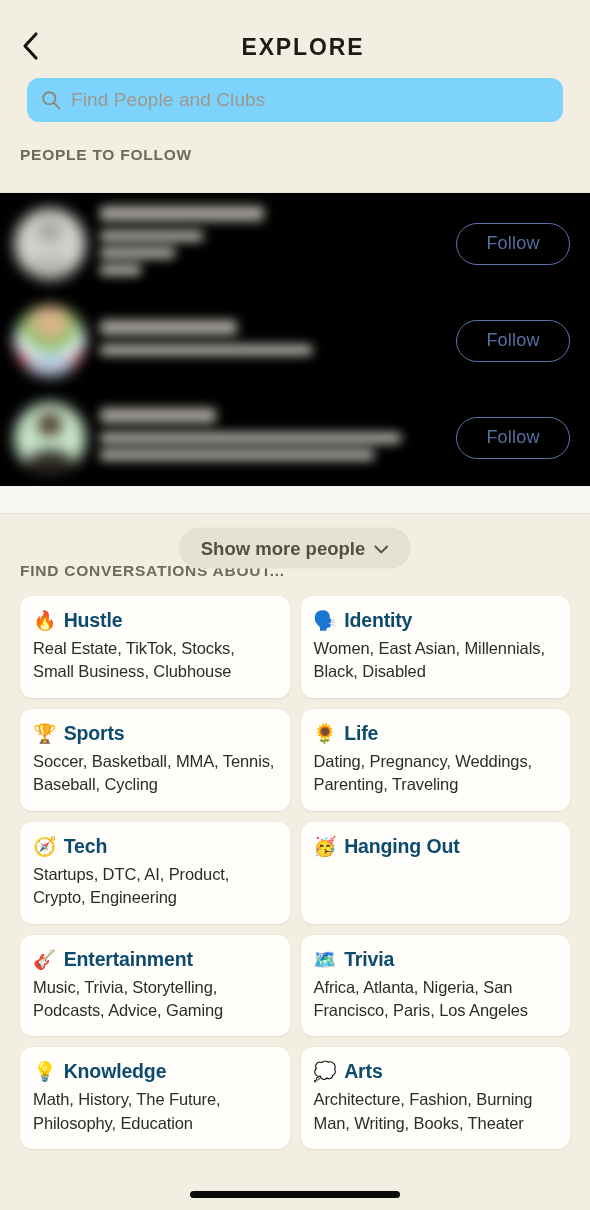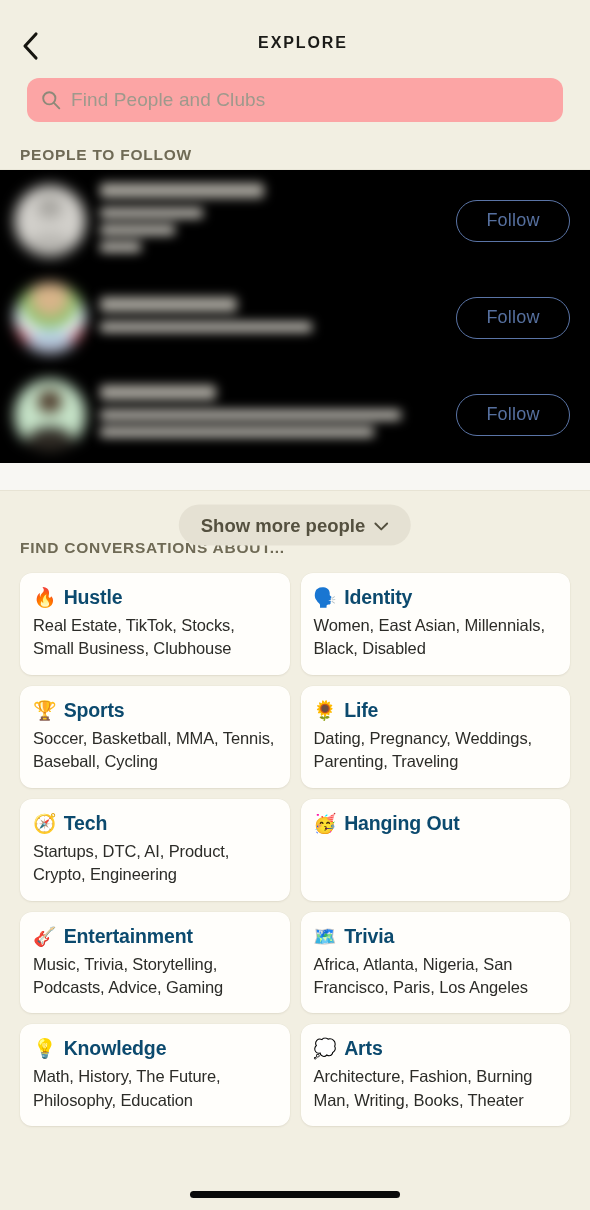--- a/index.html
+++ b/index.html
@@ -23,36 +23,36 @@
     left:8px; top:24px;
     width:44px; height:44px;
     display:flex; align-items:center; justify-content:center;
     cursor:pointer;
   }
   #back-btn svg { display:block; }
   #page-title {
     position:absolute;
     left:0; right:0; top:34px;
     text-align:center;
-    font-size:16px;
+    font-size:23px;
     font-weight:600;
     letter-spacing:1.9px;
     color:#1b1b18;
     padding-left:16px;
   }
 
   
   #search-wrap {
     padding:0 27px;
     background:#f2efe2;
     padding-bottom:24px;
   }
   #search-bar {
     height:44px;
-    background:#fca5a5;
+    background:#7dd3fc;
     border-radius:12px;
     display:flex;
     align-items:center;
     padding:0 14px;
     cursor:text;
   }
   #search-icon { flex:0 0 auto; display:flex; margin-right:10px; }
   #search-input {
     flex:1 1 auto;
     border:none;
@@ -66,21 +66,21 @@
   #search-input::placeholder { color:#9e998c; }
 
   
   .section-label {
     font-size:15.5px;
     font-weight:600;
     letter-spacing:0.75px;
     color:#6f6a55;
     padding:0 20px;
   }
-  #people-label { padding-bottom:5px; }
+  #people-label { padding-bottom:28px; }
 
   
   #people-section {
     background:#000000;
     border-top:1px solid #eae7d9;
     position:relative;
     padding-top:2px;
   }
   .person-row {
     display:flex;

